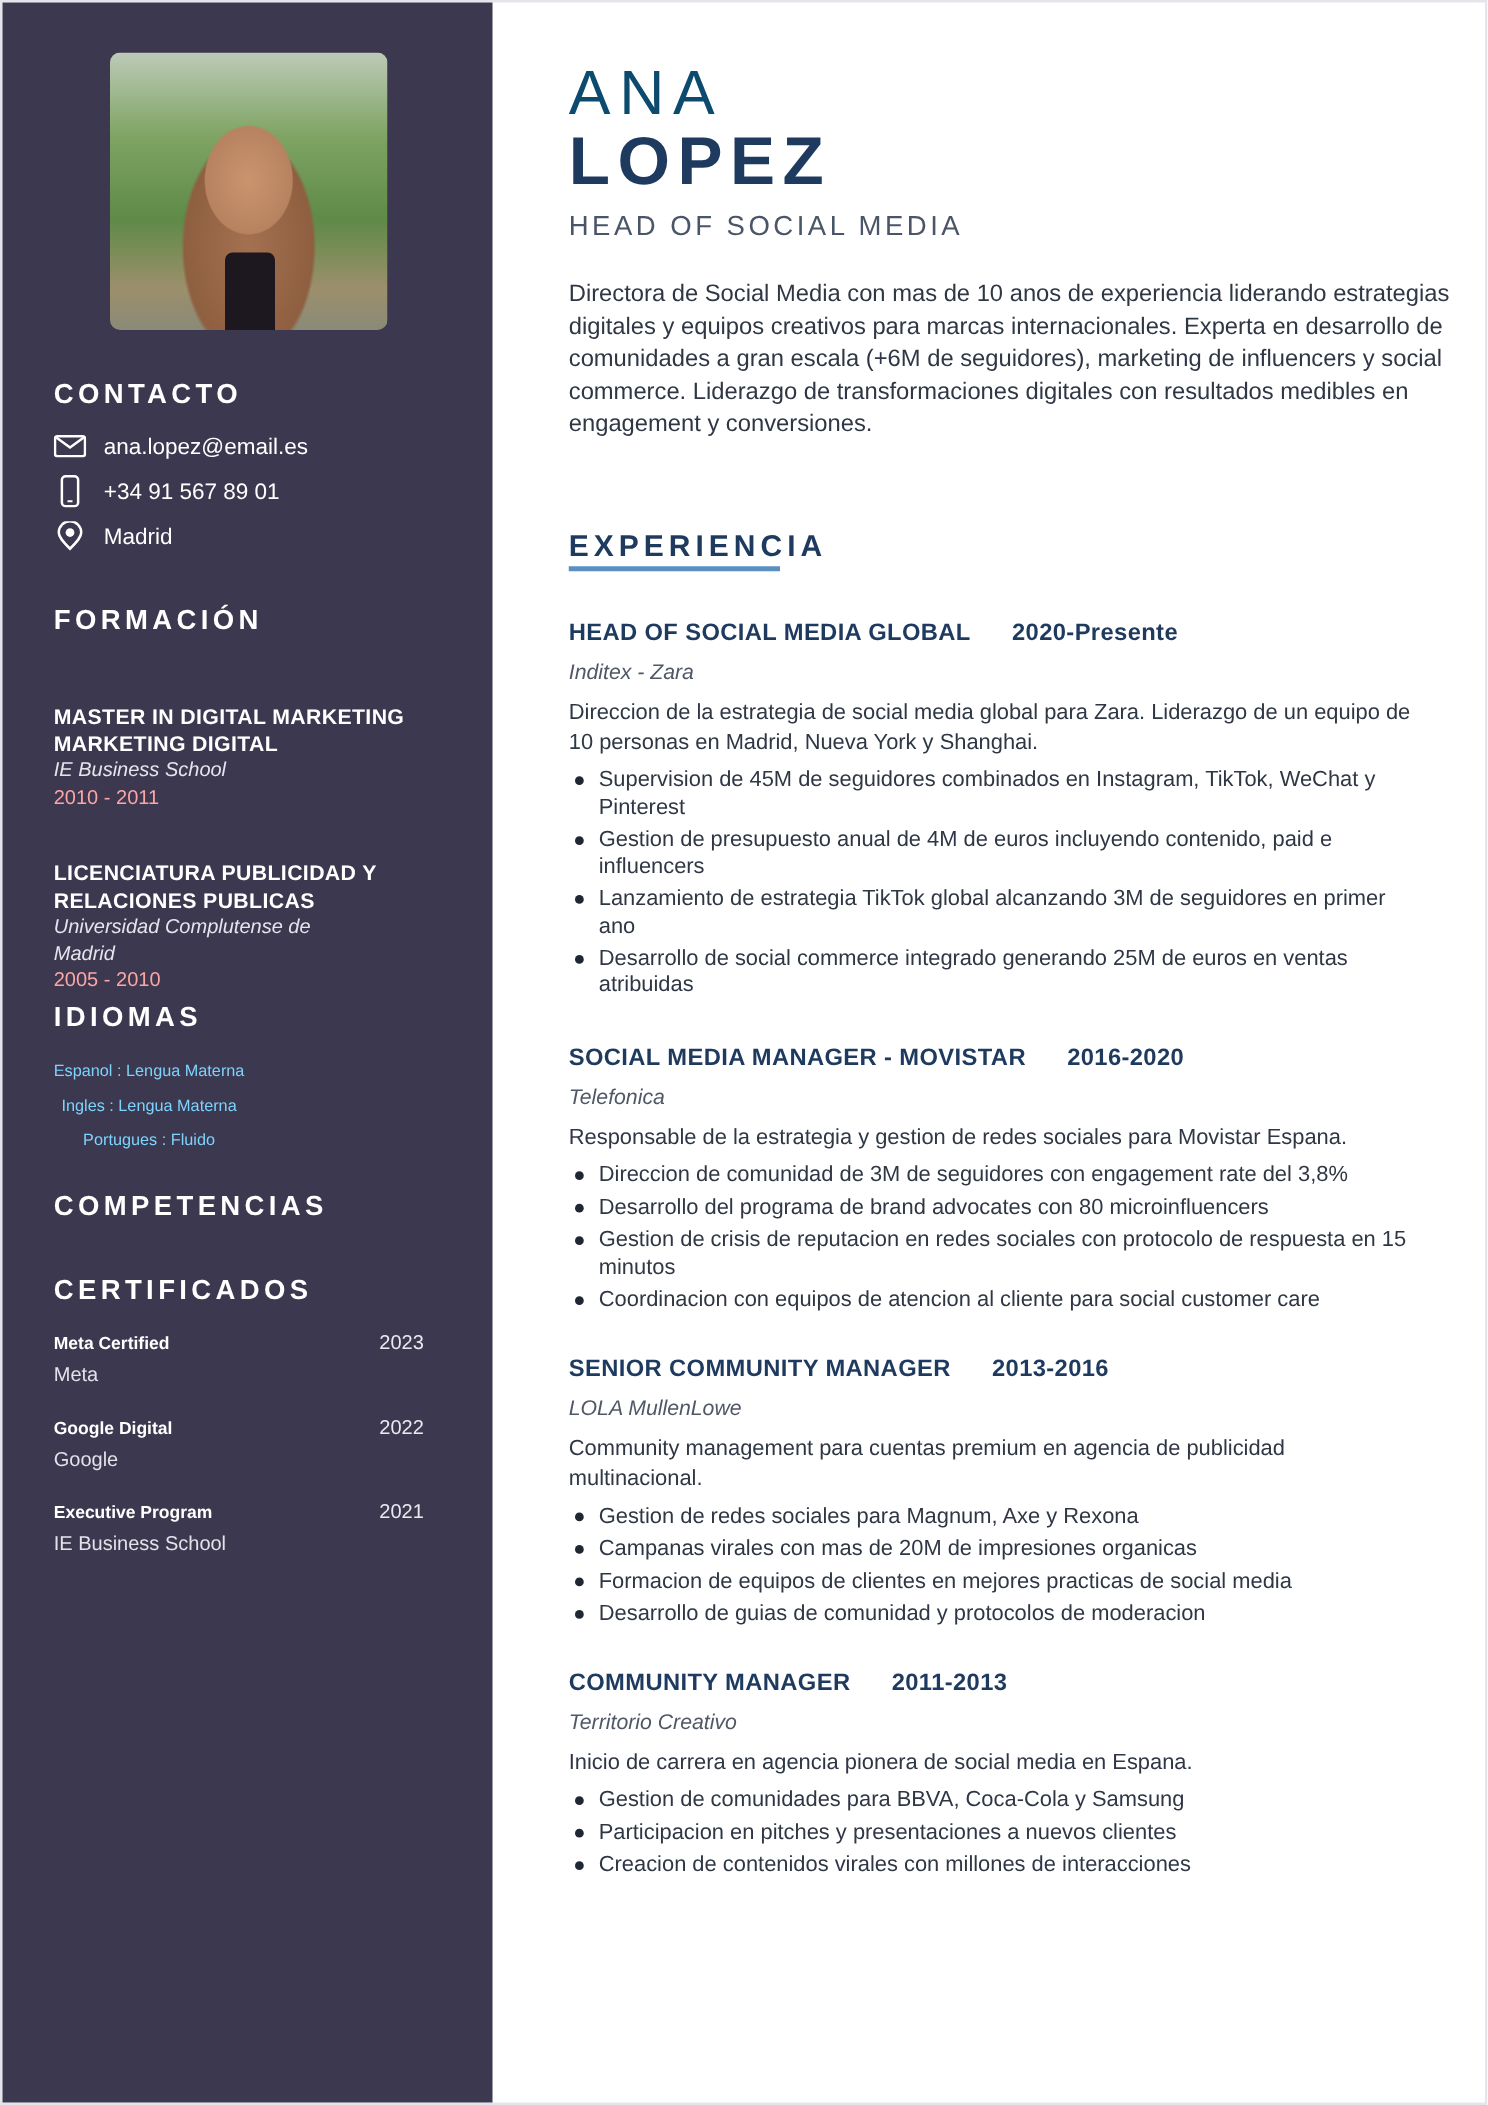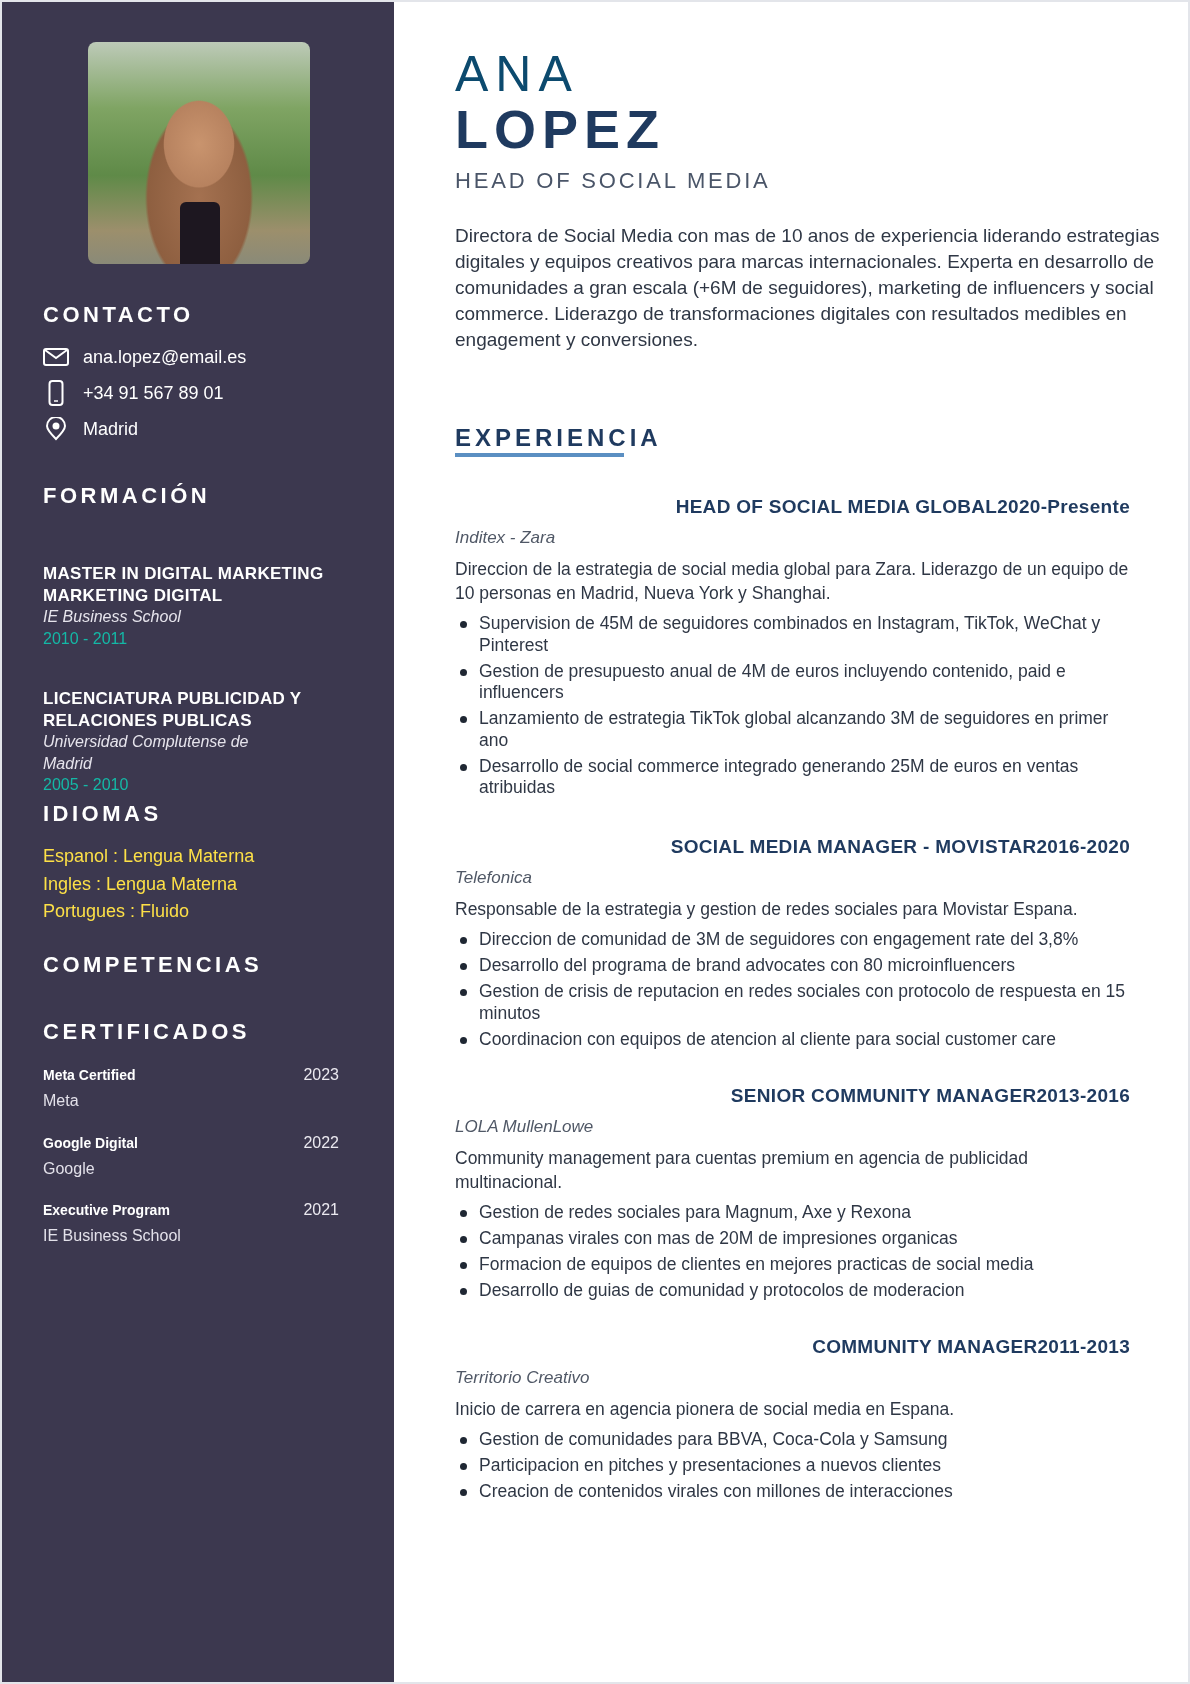--- a/index.html
+++ b/index.html
@@ -23,37 +23,37 @@
     }
     .photo .neck { position: absolute; left: 92px; top: 160px; width: 40px; height: 62px; background: #1d1720; border-radius: 6px 6px 0 0; }
     .sec-title {
       position: absolute; left: 41px; font-weight: 700; font-size: 22px; letter-spacing: 3.5px; color: #ffffff;
     }
     .contact-row { position: absolute; left: 40px; display: flex; align-items: center; font-size: 18px; color: #ffffff; }
     .contact-row .ico { width: 28px; height: 24px; margin-right: 13px; display: flex; align-items: center; justify-content: center; }
     .edu { position: absolute; left: 41px; width: 300px; }
     .edu .deg { font-weight: 700; font-size: 17px; line-height: 21.5px; letter-spacing: 0.3px; margin-top: 35px; }
     .edu .school { font-style: italic; font-size: 16px; line-height: 21.5px; color: #e6e4ec; }
-    .edu .years { font-size: 16px; line-height: 21.5px; color: #14b8a6; }
-    .lang { position: absolute; left: 41px; font-size: 18px; line-height: 27.5px; color: #fde047; }
+    .edu .years { font-size: 16px; line-height: 21.5px; color: #fca5a5; }
+    .lang { position: absolute; left: 41px; font-size: 13px; line-height: 27.5px; color: #7dd3fc; text-align: center; }
     .cert { position: absolute; left: 41px; width: 296px; }
     .cert .row { display: flex; justify-content: space-between; align-items: baseline; }
     .cert .name { font-weight: 700; font-size: 14px; }
     .cert .year { font-size: 16px; color: #ebe9f0; }
     .cert .org { font-size: 16px; color: #e3e1ea; margin-top: 8px; }
 
     .main { position: absolute; left: 453px; top: 0; width: 700px; color: #333b48; }
     .first { position: absolute; top: 44px; font-size: 50px; letter-spacing: 7px; color: #0c4a6e; font-weight: 400; line-height: 56px; }
     .last { position: absolute; top: 97px; font-size: 54px; letter-spacing: 6px; color: #1f3a5f; font-weight: 700; line-height: 60px; }
     .role { position: absolute; top: 166px; font-size: 22px; letter-spacing: 2.8px; color: #4a5568; white-space: nowrap; }
     .summary { position: absolute; top: 221px; width: 705px; font-size: 19px; line-height: 26px; color: #2f3745; }
     .exp-title { position: absolute; top: 422px; font-size: 24px; font-weight: 700; letter-spacing: 4px; color: #1f3a5f; }
     .exp-underline { position: absolute; top: 451px; left: 0; width: 169px; height: 4px; background: #5b8fc2; }
     .job { position: absolute; left: 0; width: 675px; }
-    .job .head { display: flex; justify-content: flex-end; font-weight: 700; font-size: 19px; color: #1f3a5f; letter-spacing: 0.3px; }
+    .job .head { display: flex; justify-content: flex-start; font-weight: 700; font-size: 19px; color: #1f3a5f; letter-spacing: 0.3px; gap: 33px; }
     .job .company { font-style: italic; font-size: 17px; color: #505866; margin-top: 10px; }
     .job .desc { font-size: 17.5px; line-height: 24px; color: #2f3745; margin-top: 9px; }
     .job ul { list-style: none; margin-top: 8px; }
     .job li { position: relative; padding-left: 24px; font-size: 17.5px; line-height: 21.5px; color: #2f3745; margin-bottom: 4.5px; }
     .job li::before { content: ""; position: absolute; left: 5px; top: 8px; width: 7px; height: 7px; border-radius: 50%; background: #1f2733; }
   </style>
 </head>
 <body>
 
 <div class="page">

